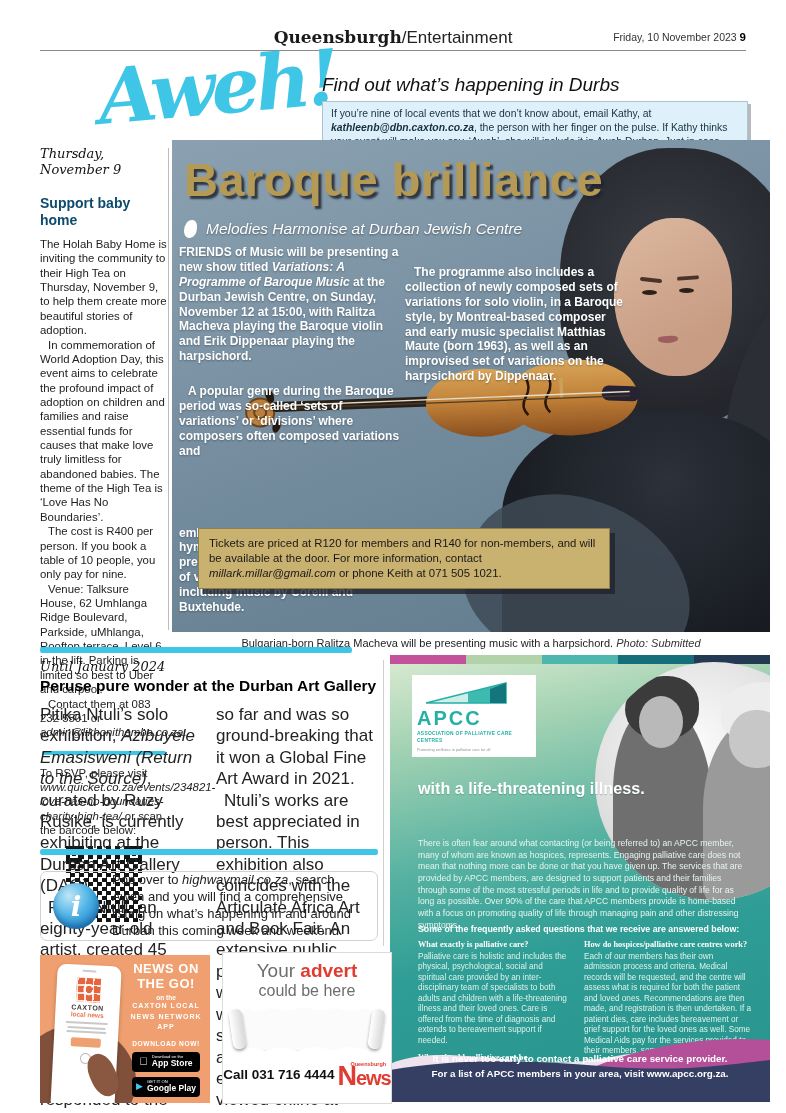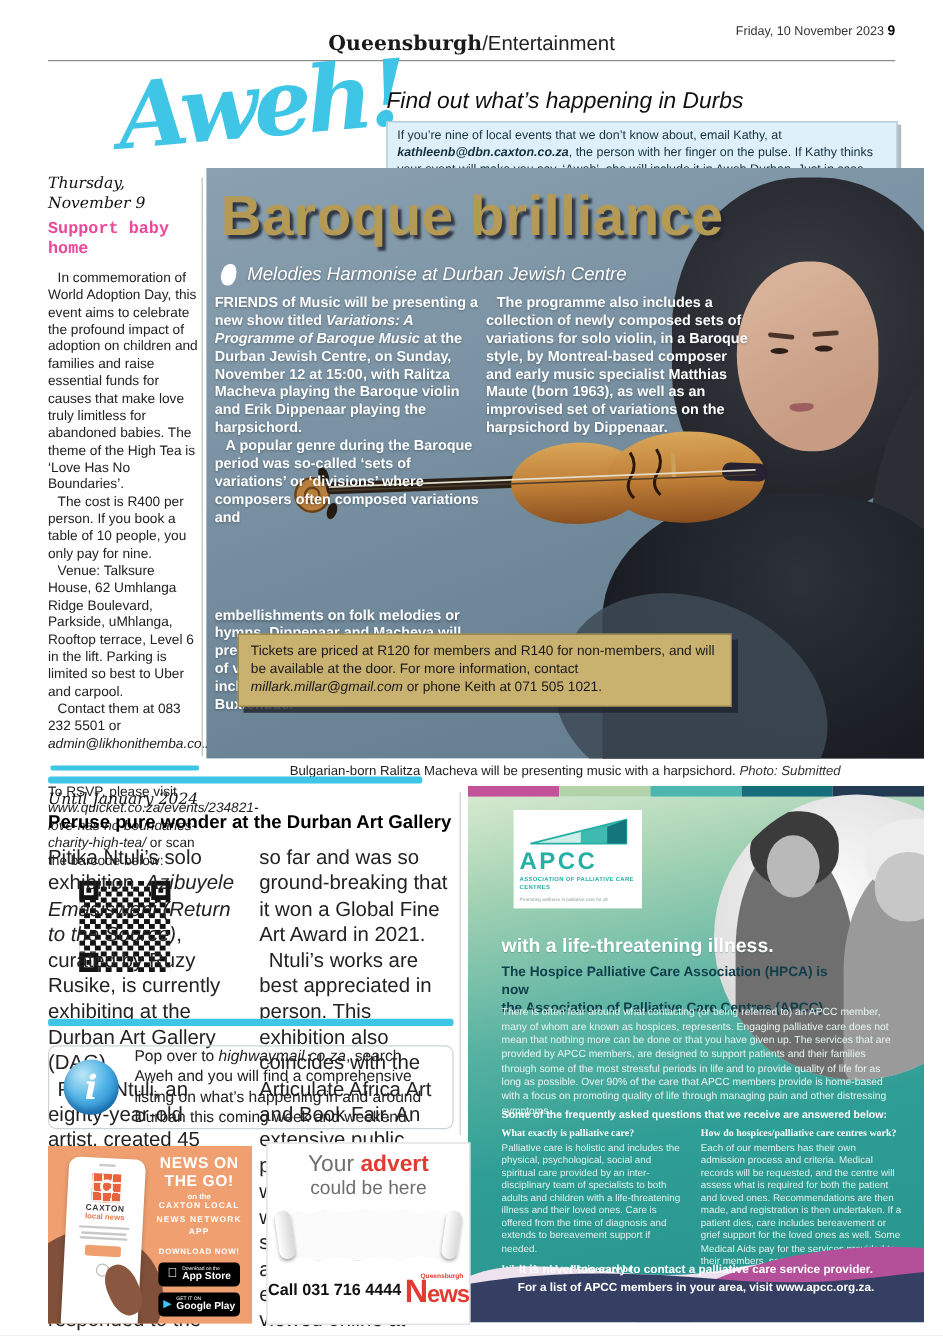--- a/index.html
+++ b/index.html
@@ -8,21 +8,21 @@
     background:#ffffff; overflow:hidden;
     font-family:"Liberation Sans", sans-serif; color:#1a1a1a;
     -webkit-font-smoothing:antialiased;
   }
   .abs { position:absolute; }
 
   
   .masthead { top:27px; left:0; width:100%; text-align:center; font-size:17px; }
   .masthead .bold { font-family:"DejaVu Serif", serif; font-weight:bold; }
   .masthead .light { font-weight:400; color:#222; }
-  .pagedate { top:20px; right:40px; font-size:10.5px; color:#333; }
+  .pagedate { top:31px; right:40px; font-size:10.5px; color:#333; }
   .pagedate b { font-size:11.5px; color:#000; }
   .head-rule { top:50px; left:40px; width:706px; border-top:1.2px solid #8a8a8a; }
 
   
   .aweh-logo {
     top:50px; left:98px; width:230px;
     font-family:"DejaVu Serif", serif; font-style:italic; font-weight:bold;
     font-size:76px; color:#3fc6e6; transform:rotate(-5deg);
     letter-spacing:-4px; line-height:1;
   }
@@ -31,21 +31,21 @@
   .aweh-box {
     top:101px; left:322px; width:408px; background:#def1fb;
     border:1px solid #a9c4d1; box-shadow:3px 3px 0 #b6babd;
     padding:5px 8px; font-size:10.4px; line-height:1.33; color:#16303c;
   }
   .aweh-box i { font-style:italic; font-weight:bold; }
 
   
   .left-col { top:146px; left:40px; width:128px; font-size:11.4px; line-height:1.26; color:#222; }
   .script { font-family:"DejaVu Serif", serif; font-style:italic; font-size:13px; color:#111; }
-  .left-col h3 { margin:4px 0 7px 0; font-size:14px; color:#ec4899;font-family:Liberation Mono, monospace; }
+  .left-col h3 { margin:16px 0 7px 0; font-size:14px; color:#0c4a6e; }
   .left-col p { margin:0; }
   .left-col p.ind { text-indent:8px; }
   .left-col i { font-style:italic; }
   .cyan-rule { height:4px; background:#3fc6e6; border-radius:3px/100%; margin:11px 2px; }
   .qr-wrap { margin:9px auto 0 auto; width:76px; height:76px; position:relative;
     background: repeating-conic-gradient(#141414 0% 25%, #ffffff 0% 50%) 0 0 / 9px 9px;
     outline:4px solid #fff; }
   .qr-f { position:absolute; width:16px; height:16px; border:4px solid #141414; background:#fff; box-sizing:border-box; }
   .qr-f::after { content:""; position:absolute; left:2px; top:2px; width:4px; height:4px; background:#141414; }
   .qr-tl { left:0; top:0; } .qr-tr { right:0; top:0; } .qr-bl { left:0; bottom:0; }
@@ -78,21 +78,21 @@
   }
   .feat-subrow { left:12px; top:80px; display:flex; align-items:center; gap:9px; }
   .leaf { width:13px; height:18px; background:#fff; border-radius:65% 35% 60% 40%; }
   .feat-sub { font-style:italic; font-size:15.5px; color:#fff; text-shadow:0 1px 2px rgba(0,0,0,0.4);
     font-weight:500; }
   .feat-col { color:#fff; font-weight:bold; font-size:12px; line-height:1.24;
     text-shadow:0 1px 2px rgba(10,20,30,0.35); }
   .fc1 { left:7px; top:105px; width:224px; }
   .fc2 { left:233px; top:105px; width:220px; }
   .feat-col p { margin:0; }
-  .feat-col p.ind { text-indent:9px; }
+  .feat-col p.ind { text-indent:9px;margin-top:20px; }
   .feat-col i { font-style:italic; }
   .violin-gap { float:right; width:142px; height:82px; margin-left:4px; }
   .violin-svg { left:58px; top:222px; width:430px; height:84px; transform:rotate(-2deg); }
   .tickets {
     left:26px; top:388px; width:390px; background:#c9b170; border:1px solid #8f7e49;
     box-shadow:5px 5px 0 rgba(32,35,44,0.8); padding:7px 10px;
     font-size:11.4px; line-height:1.32; color:#191919; font-weight:500;
   }
   .tickets i { font-style:italic; }
   .caption { left:172px; top:637px; width:598px; font-size:11px; color:#222; text-align:center; }
@@ -122,21 +122,21 @@
   .infobox i { font-style:italic; }
 
   
   .apcc { left:390px; top:655px; width:380px; height:447px; overflow:hidden; }
   .apcc-bars { display:flex; height:9px; }
   .apcc-bars span { flex:1; }
   .bar1 { background:#c2539b; } .bar2 { background:#b2d3aa; } .bar3 { background:#4db7af; }
   .bar4 { background:#176e7b; } .bar5 { background:#243a52; }
   .apcc-body { position:absolute; left:0; top:9px; right:0; bottom:0;
     background:linear-gradient(168deg,#d6e9cf 0%, #a5d3b4 16%, #55b1a1 42%, #2e9d95 62%, #27948c 100%); }
-  .apcc-logo { position:absolute; left:38px; top:11px; width:97px; background:#fff; padding:6px 5px 5px 5px; }
+  .apcc-logo { position:absolute; left:22px; top:11px; width:97px; background:#fff; padding:6px 22px 5px 5px; }
   .apcc-tri { display:block; margin:0 auto 3px auto; }
   .apcc-name { font-size:20px; font-weight:bold; letter-spacing:2px; color:#25b0a6; line-height:1; }
   .apcc-subname { font-size:4.9px; font-weight:bold; color:#25b0a6; letter-spacing:.3px; margin-top:3px; line-height:1.4; }
   .apcc-tagline { font-size:3.9px; color:#8c9a9a; margin-top:2px; }
   .apcc-circle { position:absolute; left:205px; top:-2px; width:238px; height:238px; border-radius:50%;
     background:radial-gradient(circle at 42% 35%, #fbfbfb, #dedede 55%, #bfbfbf 95%); overflow:hidden; }
   .figA { position:absolute; left:18px; top:40px; width:100px; height:200px; background:#6f6f6f; border-radius:45% 55% 10% 10%; }
   .figA-hair { position:absolute; left:30px; top:14px; width:74px; height:64px; background:#3b3b3b; border-radius:55% 45% 50% 50%; }
   .figA-face { position:absolute; left:44px; top:34px; width:44px; height:52px; background:#b9b9b9; border-radius:50%; }
   .figB { position:absolute; left:108px; top:52px; width:120px; height:190px; background:#9a9a9a; border-radius:50% 45% 10% 10%; }
@@ -224,20 +224,21 @@
 
   <div class="abs aweh-logo">Aweh!</div>
   <div class="abs aweh-tag">Find out what’s happening in Durbs</div>
   <div class="abs aweh-box">
     <span>If you’re nine of local events that we don’t know about, email Kathy, at </span><i>kathleenb@dbn.caxton.co.za</i><span>, the person with her finger on the pulse. If Kathy thinks your event will make you say, ‘Aweh’, she will include it in Aweh Durban. Just in case you didn’t know, Aweh is a South African slang word, a casual greeting or way of agreeing with someone.</span>
   </div>
 
   <div class="abs left-col">
     <div class="script">Thursday, November 9</div>
     <h3>Support baby home</h3>
+    <p>The Holah Baby Home is inviting the community to their High Tea on Thursday, November 9, to help them create more beautiful stories of adoption.</p>
     <p class="ind">In commemoration of World Adoption Day, this event aims to celebrate the profound impact of adoption on children and families and raise essential funds for causes that make love truly limitless for abandoned babies. The theme of the High Tea is ‘Love Has No Boundaries’.</p>
     <p class="ind">The cost is R400 per person. If you book a table of 10 people, you only pay for nine.</p>
     <p class="ind">Venue: Talksure House, 62 Umhlanga Ridge Boulevard, Parkside, uMhlanga, Rooftop terrace, Level 6 in the lift. Parking is limited so best to Uber and carpool.</p>
     <p class="ind">
       <span>Contact them at 083 232 5501 or </span><i>admin@likhonithemba.co.za</i><span>.</span>
     </p>
     <div class="cyan-rule"></div>
     <p>
       <span>To RSVP, please visit </span><i>www.quicket.co.za/events/234821-love-has-no-boundaries-charity-high-tea/</i><span> or scan the barcode below:</span>
     </p>
@@ -364,24 +365,20 @@
           <polygon points="66,8 82,2 82,22 66,22" fill="#0f6e78" opacity="0.9"></polygon>
         </svg>
         <div class="apcc-name">APCC</div>
         <div class="apcc-subname">ASSOCIATION OF PALLIATIVE CARE CENTRES</div>
         <div class="apcc-tagline">Promoting wellness in palliative care for all</div>
       </div>
       <div class="apcc-h1">
         <br>
         <span>with a life-threatening illness.</span>
       </div>
-      <div class="apcc-h2">
-        <span>The Hospice Palliative Care Association (HPCA) is now</span><br>
-        <span>the Association of Palliative Care Centres (APCC)</span>
-      </div>
       <div class="apcc-intro">There is often fear around what contacting (or being referred to) an APCC member, many of whom are known as hospices, represents. Engaging palliative care does not mean that nothing more can be done or that you have given up. The services that are provided by APCC members, are designed to support patients and their families through some of the most stressful periods in life and to provide quality of life for as long as possible. Over 90% of the care that APCC members provide is home-based with a focus on promoting quality of life through managing pain and other distressing symptoms.</div>
       <div class="apcc-faqintro">Some of the frequently asked questions that we receive are answered below:</div>
       <div class="apcc-faq">
         <div class="fcol1">
           <h5>What exactly is palliative care?</h5>
           <p>Palliative care is holistic and includes the physical, psychological, social and spiritual care provided by an inter-disciplinary team of specialists to both adults and children with a life-threatening illness and their loved ones. Care is offered from the time of diagnosis and extends to bereavement support if needed.</p>
           <h5>When should palliative care be considered?</h5>
 
         </div>
         <div class="fcol2">

